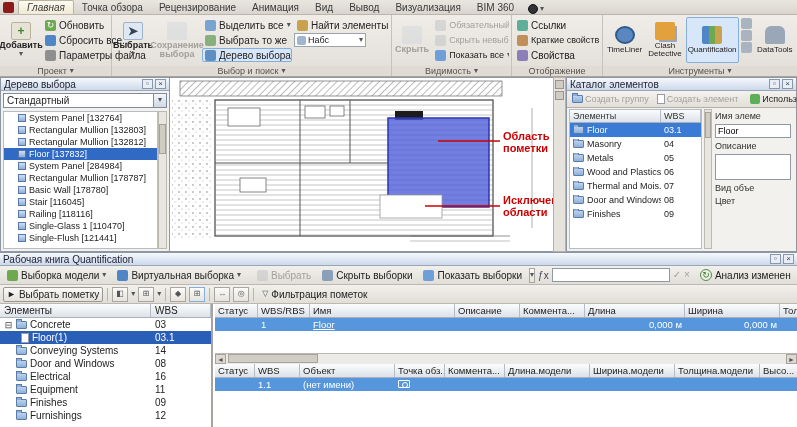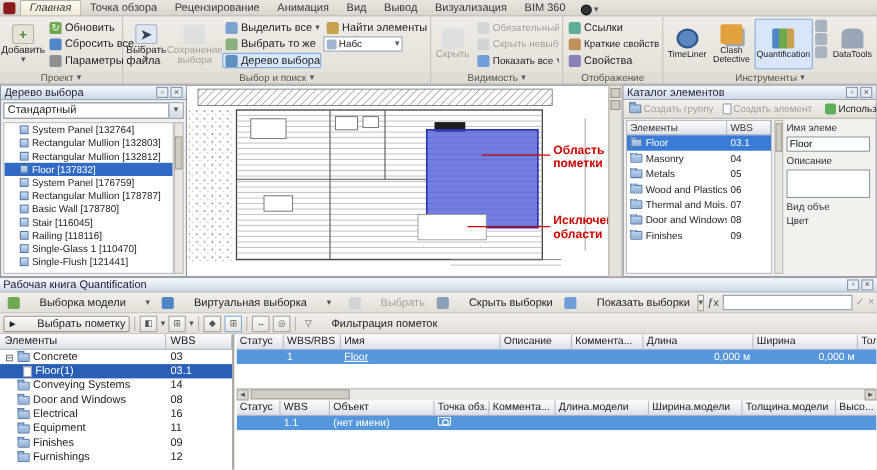--- a/index.html
+++ b/index.html
@@ -10,21 +10,21 @@
 #tabs{left:0;top:0;width:797px;height:15px;background:linear-gradient(#e9e6e0,#d9d5ce);display:flex;align-items:flex-end;border-bottom:1px solid #bab6ae;}
 .appicon{width:11px;height:11px;background:#8b1a1a;border-radius:2px;margin:0 4px 1px 3px;}
 .tab{padding:1px 8px 1px;font-size:10px;color:#3a3a3a;white-space:nowrap;}
 .tab.active{background:linear-gradient(#fdfbf2,#f0e9d4);border:1px solid #b9b29f;border-bottom:none;border-radius:2px 2px 0 0;font-style:italic;}
 .a360{display:flex;align-items:center;margin-left:6px;gap:2px;}
 .a360c{width:10px;height:10px;border-radius:50%;background:#2f3337;border:1px solid #111;}
 
 #rbody{left:0;top:15px;width:797px;height:51px;background:linear-gradient(#f0ede8,#e4e0da);display:flex;}
 .rgroup{height:100%;border-right:1px solid #c6c2bb;display:flex;align-items:flex-start;padding:2px 2px;gap:2px;}
 .rbig{width:38px;height:46px;display:flex;flex-direction:column;align-items:center;justify-content:center;border:1px solid transparent;border-radius:2px;text-align:center;}
-.rbig .blbl{font-size:9px;line-height:9px;}
+.rbig .blbl{font-size:9px;line-height:9px;font-weight:bold;}
 .bicon{width:20px;height:18px;border-radius:2px;margin-bottom:1px;display:flex;align-items:center;justify-content:center;font-size:12px;font-weight:bold;}
 .rcol{display:flex;flex-direction:column;justify-content:flex-start;gap:1px;padding-top:1px;}
 .rsm{display:flex;align-items:center;gap:3px;height:14px;font-size:10px;white-space:nowrap;overflow:hidden;padding:0 2px;border:1px solid transparent;border-radius:2px;}
 .rsm.tight{font-size:9px;}
 .sic{width:11px;height:11px;border-radius:2px;flex:none;}
 .dis{color:#a3a09b;}
 .dis .sic,.dis .bicon{opacity:.45;}
 .hl{background:#d7e6f9;border:1px solid #84aedd !important;}
 .rsearch{display:flex;align-items:center;gap:2px;border:1px solid #9aa3ad;background:#fff;height:14px;width:100px;padding:0 2px;}
 .rsearch input{border:none;outline:none;width:80px;font-size:9px;background:transparent;}
@@ -74,21 +74,21 @@
 .fold::before{content:"";position:absolute;top:-3px;left:-1px;width:4px;height:2px;background:#8fb0d8;border:1px solid #5a7ca8;border-bottom:none;}
 .ct-sb{position:absolute;left:137px;top:31px;width:8px;bottom:2px;background:#e8e6e1;border:1px solid #bdb9b1;}
 .ct-sb .th{position:absolute;left:0;right:0;top:2px;height:26px;background:#cfccc4;border:1px solid #a6a29a;}
 .ct-det{position:absolute;left:148px;top:31px;right:2px;bottom:2px;font-size:9px;display:flex;flex-direction:column;gap:3px;padding-top:2px;}
 .dlbl{color:#333;white-space:nowrap;overflow:hidden;}
 .dinput{width:76px;height:14px;border:1px solid #8f99a6;background:#fff;font-size:9px;padding:0 2px;}
 .dbox{width:76px;height:26px;border:1px solid #8f99a6;background:#fff;}
 
 #workbook{left:0;top:252px;width:797px;height:175px;background:#eceae6;border-top:1px solid #8d96a4;}
 .wb-tb{height:19px;display:flex;align-items:center;gap:3px;padding:0 3px;background:linear-gradient(#f2f0ec,#e1ded8);border-bottom:1px solid #bcb8b1;font-size:10px;white-space:nowrap;}
-.wbtn{display:flex;align-items:center;gap:18px;padding:1px 3px;border:1px solid transparent;border-radius:2px;}
+.wbtn{display:flex;align-items:center;gap:3px;padding:1px 3px;border:1px solid transparent;border-radius:2px;}
 .wbtn.raised{border:1px solid #9b9790;background:linear-gradient(#fafaf8,#e4e1da);}
 .iconbtn{width:16px;height:15px;border:1px solid #aaa69f;background:linear-gradient(#fbfbf9,#e6e3dc);display:flex;align-items:center;justify-content:center;font-size:9px;color:#456;}
 .fxin{width:118px;height:14px;border:1px solid #8f99a6;background:#fff;font-size:10px;padding:0 2px;}
 .spacer{flex:1;}
 .circ{width:12px;height:12px;border-radius:50%;background:#e8f0e4;border:1px solid #5a8a4a;color:#3a7a2a;font-size:9px;line-height:11px;text-align:center;}
 
 #wbody{position:absolute;left:0;top:51px;right:0;bottom:0;background:#fff;}
 #wtree{position:absolute;left:0;top:0;width:213px;bottom:0;background:#fff;border-right:2px solid #a8a49d;overflow:hidden;}
 .wthead{display:flex;height:14px;background:linear-gradient(#fbfcfd,#dde2e9);border-bottom:1px solid #a9b0ba;font-size:10px;}
 .wthead>span{padding:1px 4px;border-right:1px solid #b6bcc4;}
@@ -309,21 +309,21 @@
     <div class="titem">
         <span class="cube"></span>
         <span>Rectangular Mullion [132812]</span>
       </div>
     <div class="titem sel">
         <span class="cube"></span>
         <span>Floor [137832]</span>
       </div>
     <div class="titem">
         <span class="cube"></span>
-        <span>System Panel [176759]</span>
+        <span>System Panel [284984]</span>
       </div>
     <div class="titem">
         <span class="cube"></span>
         <span>Rectangular Mullion [178787]</span>
       </div>
     <div class="titem">
         <span class="cube"></span>
         <span>Basic Wall [178780]</span>
       </div>
     <div class="titem">

